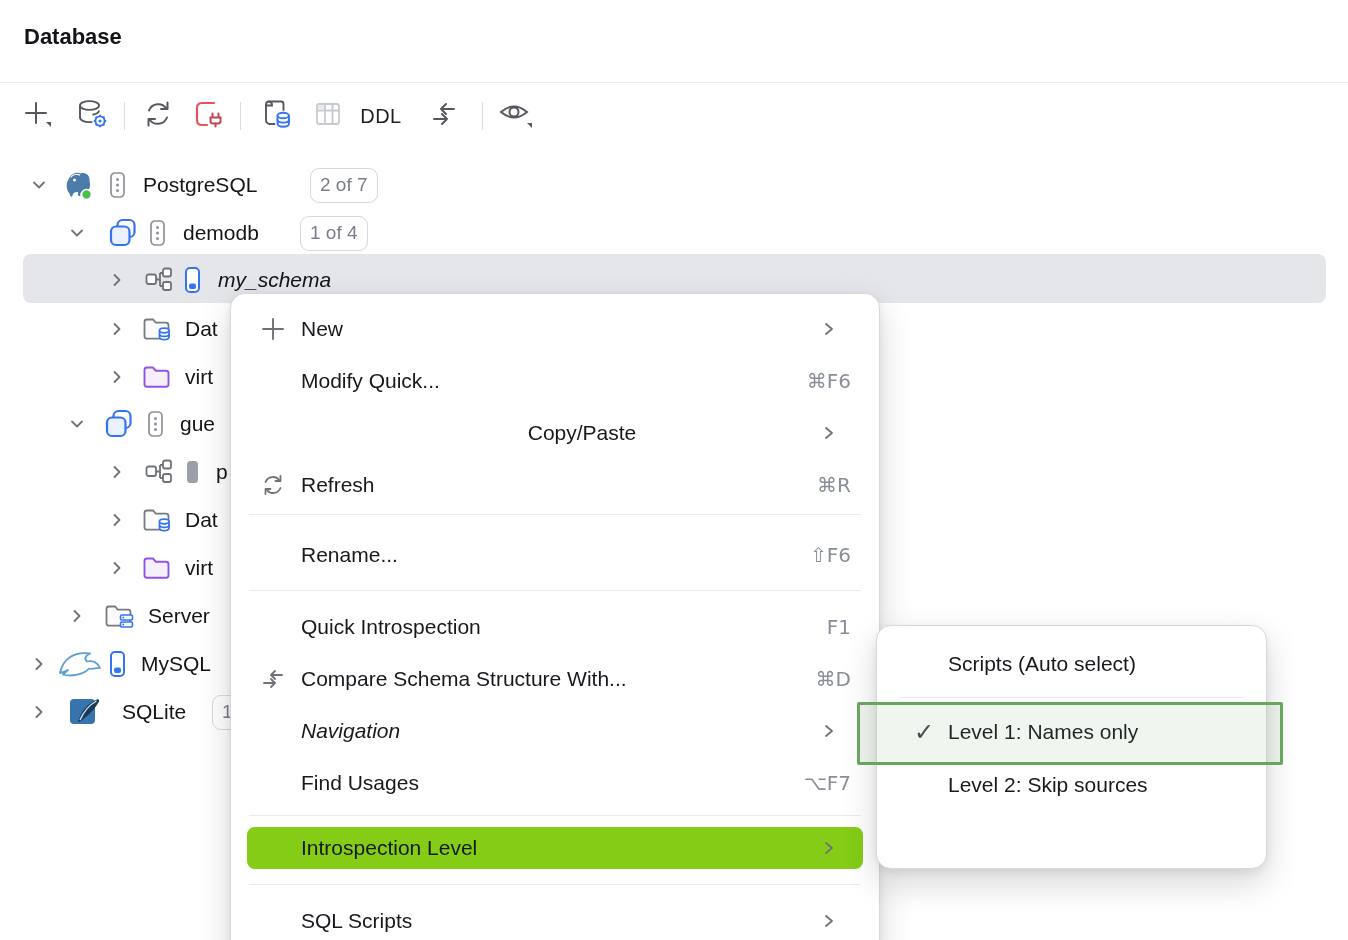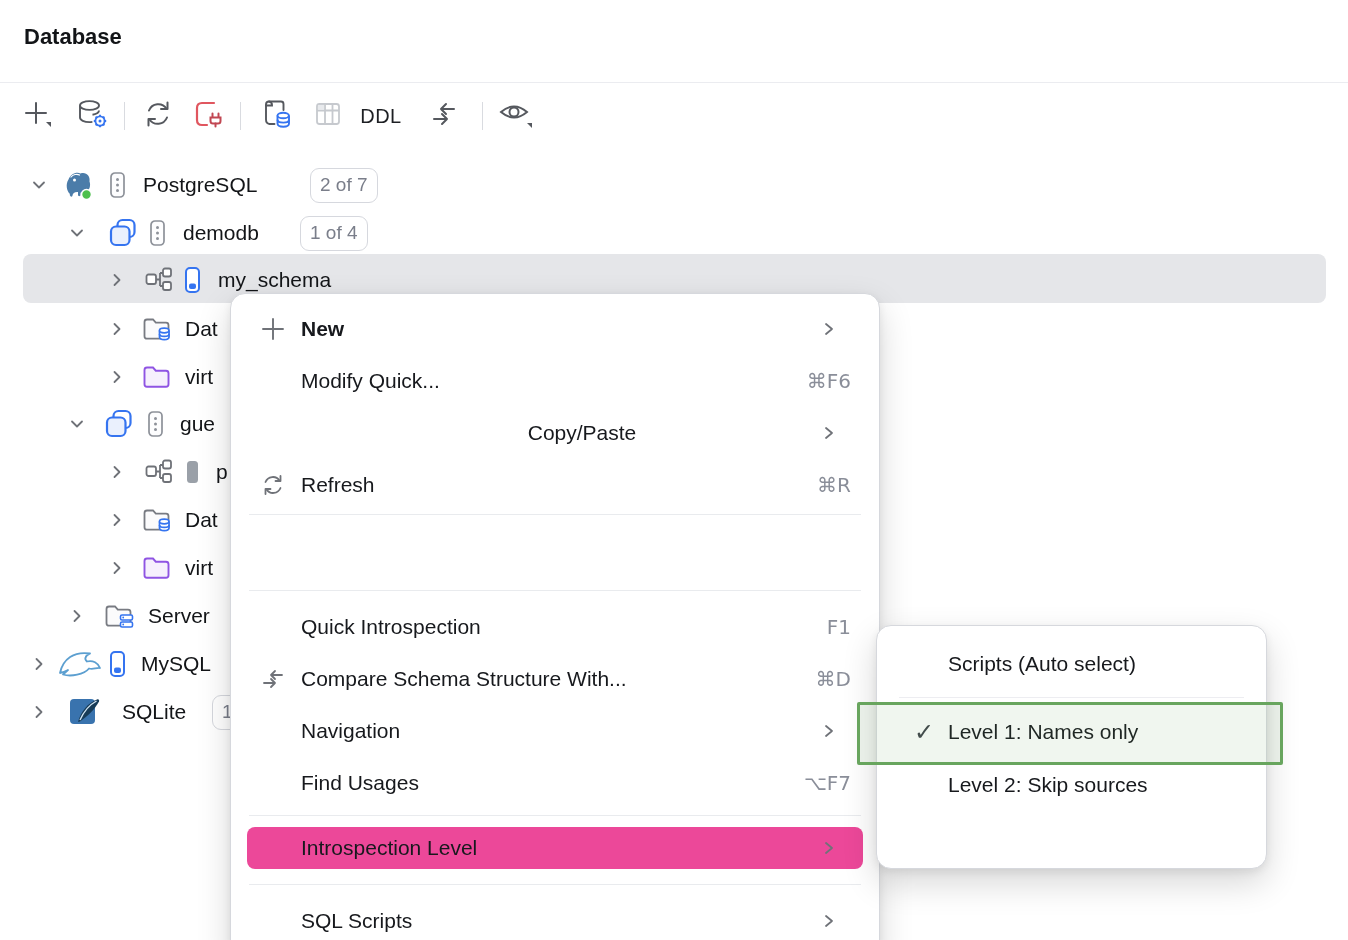--- a/index.html
+++ b/index.html
@@ -27,21 +27,21 @@
   .popup{position:absolute;background:#ffffff;border:1px solid #d6d8dd;border-radius:15px;
          box-shadow:0 14px 34px rgba(0,0,0,.16),0 3px 8px rgba(0,0,0,.07);}
   #context-menu{left:230px;top:293px;width:648px;height:668px;z-index:10;}
   #introspection-submenu{left:876px;top:625px;width:389px;height:242px;z-index:20;}
   .mi{position:absolute;left:16px;right:16px;height:52px;display:flex;align-items:center;border-radius:8px;}
   .mi .mi-icon{position:absolute;left:12px;width:28px;height:28px;display:flex;align-items:center;justify-content:center;}
   .mi .mi-label{margin-left:54px;font-size:21px;color:#17191d;white-space:nowrap;}
   .mi .mi-shortcut{margin-left:auto;padding-right:12px;font-size:20px;color:#8a8e99;
                    font-family:"DejaVu Sans","Liberation Sans",sans-serif;white-space:nowrap;}
   .mi .mi-arrow{position:absolute;right:26px;top:17px;}
-  .mi.highlighted{background:#ec4899;}
+  .mi.highlighted{background:#84cc16;}
   .menu-sep{position:absolute;left:18px;right:18px;height:1px;background:#e9ebee;}
   .sub-sep{position:absolute;left:22px;right:22px;height:1px;background:#ededf1;}
   .smi{position:absolute;left:14px;right:14px;height:52px;display:flex;align-items:center;}
   .smi .smi-label{margin-left:57px;font-size:21px;color:#17191d;white-space:nowrap;}
   .smi .smi-check{position:absolute;left:16px;width:34px;text-align:center;font-size:24px;color:#3f434a;
                   font-family:"DejaVu Sans","Liberation Sans",sans-serif;}
 
   
   #annotation-box{position:absolute;left:857px;top:702px;width:420px;height:57px;z-index:30;
                   border:3px solid #68a55e;background:rgba(105,168,94,0.10);border-radius:2px;}
@@ -197,21 +197,21 @@
         </svg>
     </span>
     <span class="cell" style="left:183px;">
         <span class="tree-label">demodb</span>
       </span>
     <span class="cell" style="left:300px;top:7px;height:34px;">
         <span class="badge">1 of 4</span>
       </span>
   </div>
 
-  <div class="tree-row" style="top:256px;">
+  <div class="tree-row" style="top:256px;font-style:italic;">
     <span class="cell" style="left:108px;">
       <svg width="18" height="18" viewBox="0 0 18 18">
           <polyline points="6.5,4 11.5,9 6.5,14" fill="none" stroke="#6f7278" stroke-width="1.8" stroke-linecap="round" stroke-linejoin="round"></polyline>
         </svg>
     </span>
     <span class="cell" style="left:144px;">
       <svg width="30" height="28" viewBox="0 0 30 28" fill="#ffffff" stroke="#6f7278" stroke-width="1.8">
         <path d="M12,13.5 h4 M16,7 v13 M16,7 h3 M16,20 h3" fill="none"></path>
         <rect x="2.5" y="8.5" width="9.5" height="9.5" rx="2"></rect>
           <rect x="19" y="2.5" width="8" height="8" rx="2"></rect>
@@ -413,21 +413,21 @@
     <span class="cell" style="left:122px;">
         <span class="tree-label">SQLite</span>
       </span>
     <span class="cell" style="left:212px;top:7px;height:34px;">
         <span class="badge">1</span>
       </span>
   </div>
 
   <div id="context-menu" class="popup">
 
-    <div class="mi" style="top:9px;font-weight:bold;">
+    <div class="mi" style="top:9px;">
       <span class="mi-icon">
         <svg width="26" height="26" viewBox="0 0 26 26">
             <path d="M13,3 V23 M3,13 H23" stroke="#6f7278" stroke-width="1.9" stroke-linecap="round"></path>
           </svg>
       </span>
       <span class="mi-label">New</span>
       <span class="mi-arrow">
         <svg width="16" height="18" viewBox="0 0 16 18">
             <polyline points="5,4 11,9 5,14" fill="none" stroke="#6f7278" stroke-width="1.8" stroke-linecap="round" stroke-linejoin="round"></polyline>
           </svg>
@@ -456,40 +456,44 @@
           <path d="M20.5,4 V9 H15.5"></path>
             <path d="M5.5,22 V17 H10.5"></path>
         </svg>
       </span>
       <span class="mi-label">Refresh</span>
       <span class="mi-shortcut">⌘R</span>
     </div>
 
     <div class="menu-sep" style="top:220px;"></div>
 
+    <div class="mi" style="top:235px;">
+      <span class="mi-label">Rename...</span>
+      <span class="mi-shortcut">⇧F6</span>
+    </div>
 
     <div class="menu-sep" style="top:296px;"></div>
 
     <div class="mi" style="top:307px;">
       <span class="mi-label">Quick Introspection</span>
       <span class="mi-shortcut">F1</span>
     </div>
 
     <div class="mi" style="top:359px;">
       <span class="mi-icon">
         <svg width="28" height="26" viewBox="0 0 28 26" fill="none" stroke="#6f7278" stroke-width="1.8" stroke-linecap="round" stroke-linejoin="round">
           <path d="M23,9 H12 M12,9 l4,-4 M12,9 l4,4"></path>
           <path d="M5,17 H16 M16,17 l-4,-4 M16,17 l-4,4"></path>
         </svg>
       </span>
       <span class="mi-label">Compare Schema Structure With...</span>
       <span class="mi-shortcut">⌘D</span>
     </div>
 
-    <div class="mi" style="top:411px;">
+    <div class="mi" style="top:411px;font-style:italic;">
       <span class="mi-label">Navigation</span>
       <span class="mi-arrow">
         <svg width="16" height="18" viewBox="0 0 16 18">
             <polyline points="5,4 11,9 5,14" fill="none" stroke="#6f7278" stroke-width="1.8" stroke-linecap="round" stroke-linejoin="round"></polyline>
           </svg>
       </span>
     </div>
 
     <div class="mi" style="top:463px;">
       <span class="mi-label">Find Usages</span>

